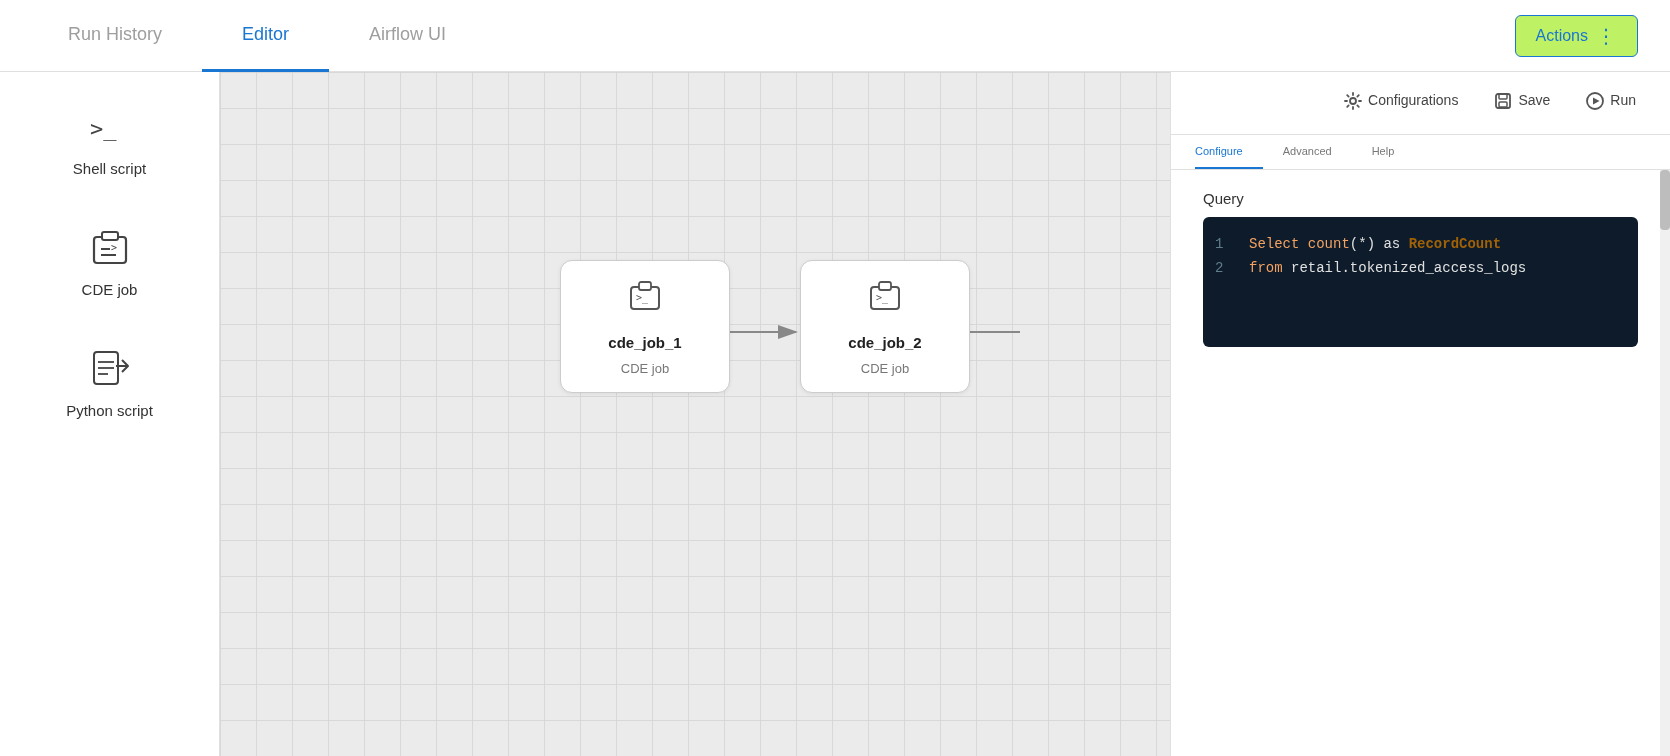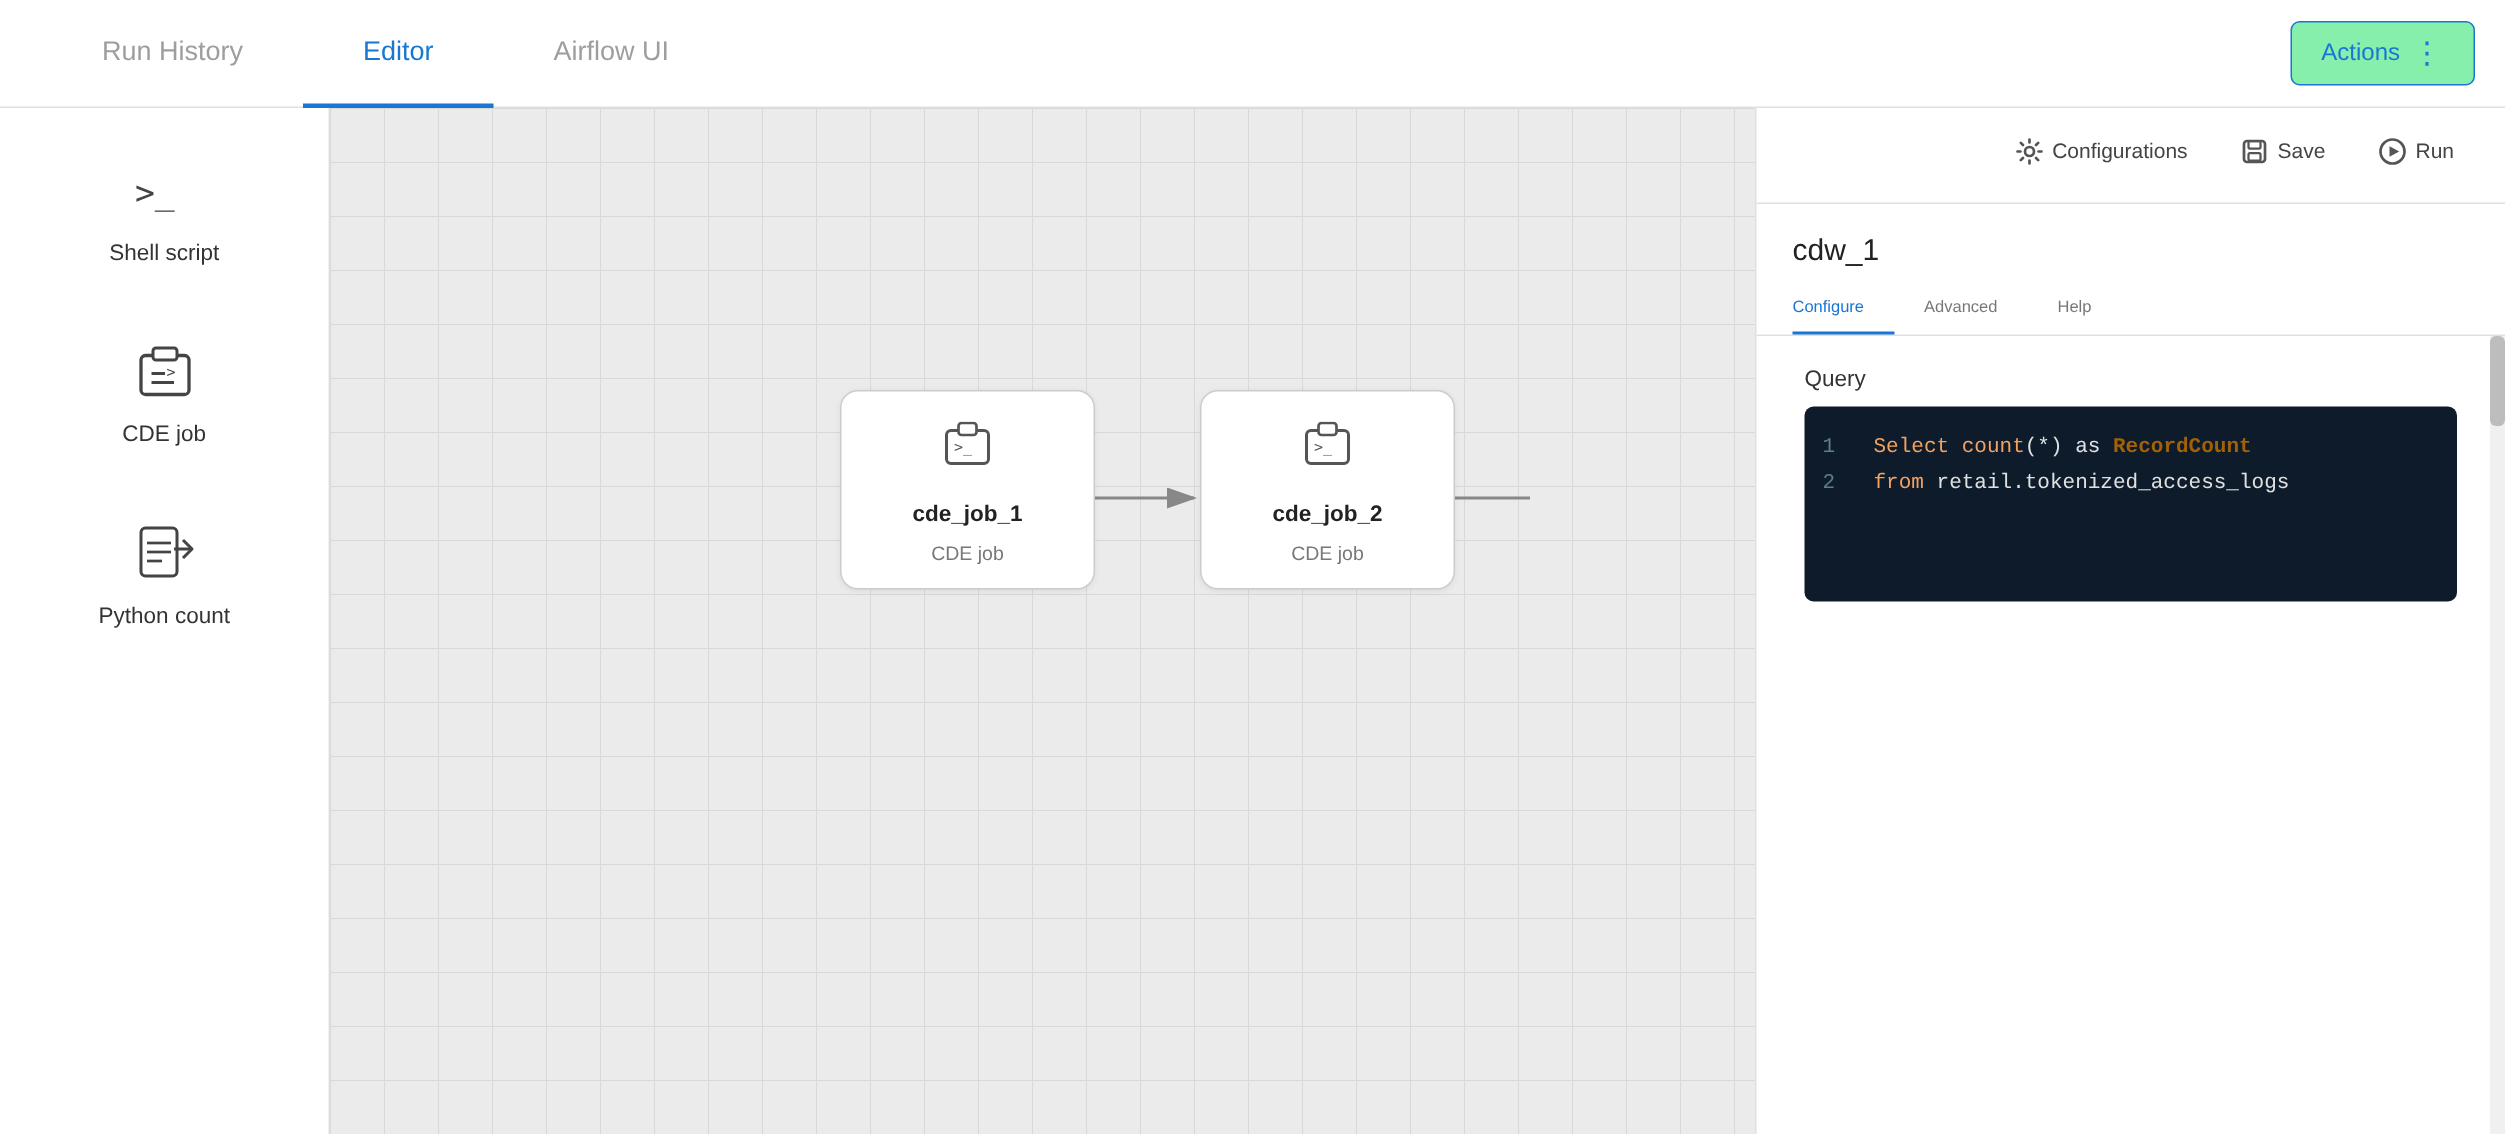--- a/index.html
+++ b/index.html
@@ -26,32 +26,32 @@
       position: relative;
       border-bottom: 3px solid transparent;
     }
     .tab.active {
       color: #1976d2;
       border-bottom: 3px solid #1976d2;
       font-weight: 500;
     }
     .actions-btn {
       position: absolute;
-      right: 20px;
+      right: 32px;
       display: flex;
       align-items: center;
       gap: 8px;
       border: 1.5px solid #1976d2;
       color: #1976d2;
       border-radius: 6px;
       padding: 8px 20px;
       font-size: 16px;
       font-weight: 500;
       cursor: pointer;
-      background: #86efac;
+      background: #bef264;
     }
     .actions-btn .dots {
       font-size: 20px;
       letter-spacing: 1px;
     }
 
     
     .main {
       display: flex;
       height: calc(756px - 72px);
@@ -295,21 +295,21 @@
       <div class="icon-box">
         <svg width="44" height="44" viewBox="0 0 44 44" fill="none">
           <rect x="6" y="4" width="24" height="32" rx="3" stroke="#444" stroke-width="2" fill="none"></rect>
           <line x1="10" y1="14" x2="26" y2="14" stroke="#444" stroke-width="1.8"></line>
           <line x1="10" y1="20" x2="26" y2="20" stroke="#444" stroke-width="1.8"></line>
           <line x1="10" y1="26" x2="20" y2="26" stroke="#444" stroke-width="1.8"></line>
           <line x1="28" y1="18" x2="40" y2="18" stroke="#444" stroke-width="2"></line>
           <polyline points="34,12 40,18 34,24" stroke="#444" stroke-width="2" fill="none" stroke-linejoin="round"></polyline>
         </svg>
       </div>
-      <span class="sidebar-item-label">Python count</span>
+      <span class="sidebar-item-label">Python script</span>
     </div>
 
   </div>
 
   <div class="canvas-wrapper">
     <div class="canvas-nodes">
 
       <svg class="arrow-svg">
         <defs>
           <marker id="arrowhead" markerWidth="10" markerHeight="7" refX="9" refY="3.5" orient="auto">
@@ -375,21 +375,20 @@
         <span class="btn-icon">
           <svg width="18" height="18" viewBox="0 0 18 18" fill="none">
             <circle cx="9" cy="9" r="8" stroke="#555" stroke-width="1.8"></circle>
             <polygon points="7,5.5 13.5,9 7,12.5" fill="#555"></polygon>
           </svg>
         </span>
         <span>Run</span>
       </div>
     </div>
 
-    <div class="rp-title">cdw_1</div>
 
     <div class="rp-tabs">
       <div class="rp-tab active">
         <span>Configure</span>
       </div>
       <div class="rp-tab">
         <span>Advanced</span>
       </div>
       <div class="rp-tab">
         <span>Help</span>

